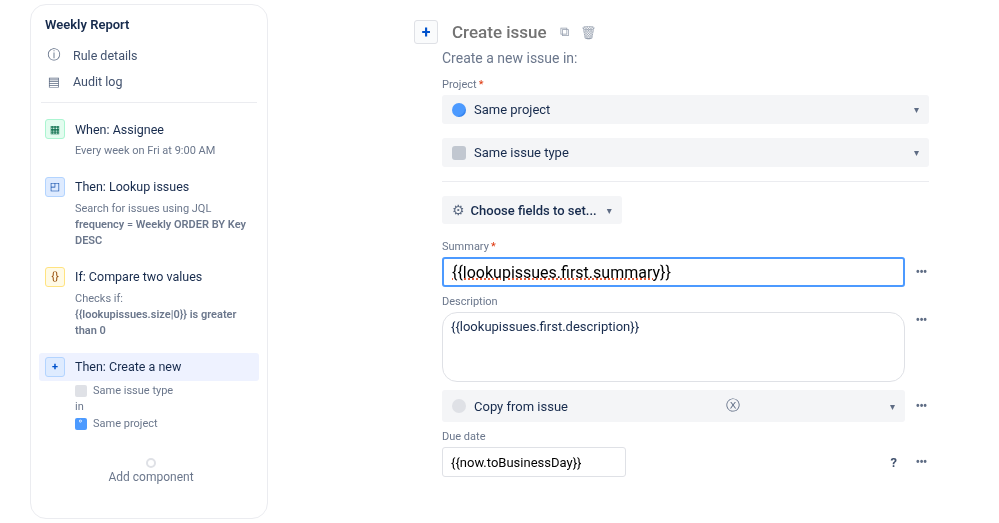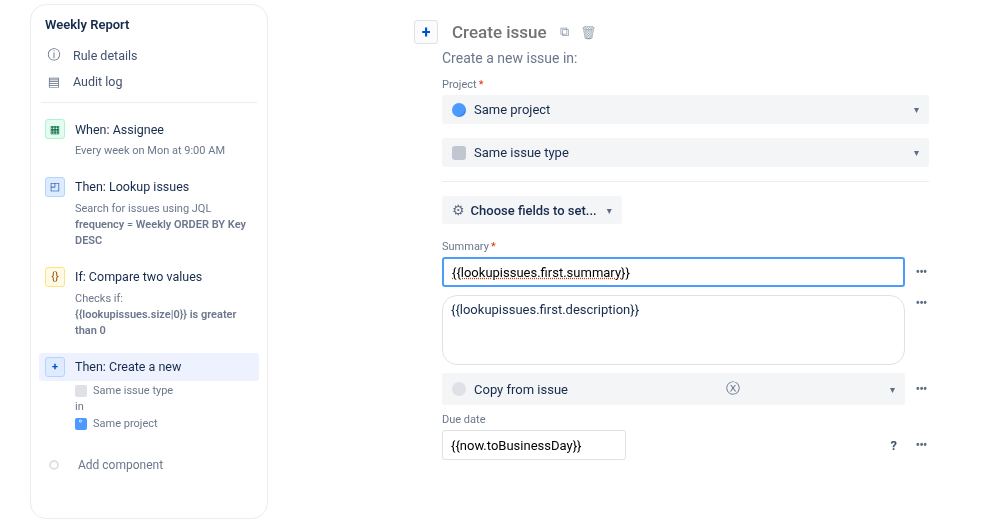--- a/index.html
+++ b/index.html
@@ -26,21 +26,21 @@
 
     .step-sub { padding: 0 6px 6px 36px; font-size: 11px; color: #6b778c; line-height: 1.45; }
     .step-sub strong { font-weight: 600; }
 
     .chip-in-sub { display:flex; align-items:center; gap:6px; padding-top:2px; }
     .chip-in-sub .dot { width: 12px; height: 12px; border-radius: 2px; display:inline-block; }
     .dot-grey { background: #dfe1e6; }
     .dot-app  { background: #4c9aff; border-radius: 50%; position: relative; }
     .dot-app::after { content: "⚬"; color: #fff; font-size: 8px; position: absolute; top: -2px; left: 2px; }
 
-    .add-component { display: flex; align-items:center; gap:19px; padding: 16px 6px 4px 10px; font-size: 12px; color: #6b778c; }
+    .add-component { display: flex; align-items:center; gap:2px; padding: 16px 6px 4px 10px; font-size: 12px; color: #6b778c; flex-direction: column; }
     .add-component .plus-circ { width:10px; height:10px; border: 2px solid #dfe1e6; border-radius: 50%; display:inline-block; }
 
     
     .main { flex: 1; padding: 16px 24px 0 0; }
 
     .main-title { display:flex; align-items:center; gap: 10px; margin-bottom: 6px; margin-left: 150px; }
     .main-title .plus-btn { width: 24px; height: 24px; border: 1px solid #dfe1e6; border-radius: 3px; color: #0052cc; display: inline-flex; align-items:center; justify-content:center; font-size: 16px; font-weight: bold; margin-left: -28px; margin-right: 4px; background: #fafbfc; cursor: pointer; }
     .main-title h2 { font-size: 17px; font-weight: 500; color: #737373; }
     .mt-actions { display:flex; gap: 8px; }
     .mt-action { width: 16px; height: 16px; color: #97a0af; cursor: pointer; display:inline-flex; align-items:center; justify-content:center; }
@@ -59,21 +59,21 @@
     .select-like .chev { margin-left: auto; color: #5e6c84; font-size: 10px; }
     .select-like .x-clear { color: #5e6c84; font-size: 14px; padding: 0 4px; cursor: pointer; }
 
     .hr { height:1px; background:#ebecf0; margin: 6px 0 14px 0; }
 
     .btn-lite { display:inline-flex; align-items:center; gap: 6px; background:#f4f5f7; border-radius:3px; padding: 6px 10px; font-size: 13px; color:#172b4d; font-weight:500; cursor: pointer; margin-bottom: 16px; }
     .btn-lite .gear { font-size: 14px; color: #5e6c84;}
     .btn-lite .chev { font-size: 10px; color: #5e6c84; margin-left: 4px; }
 
     .field-row { display: flex; align-items: center; gap: 8px; margin-bottom: 8px; }
-    .input-text { flex:1; height: 30px; border: 2px solid #4c9aff; border-radius: 3px; padding: 0 8px; font-size: 13px; text-decoration: underline; text-decoration-color: #de350b; text-decoration-style: dotted; outline: none; }
+    .input-text { flex:1; height: 30px; border: 2px solid #4c9aff; border-radius: 3px; padding: 0 8px; font-size: 16px; text-decoration: underline; text-decoration-color: #de350b; text-decoration-style: dotted; outline: none; }
     .textarea { flex: 1; min-height: 70px; border: 1px solid #dfe1e6; border-radius: 15px; padding: 6px 8px; font-size: 13px; resize: none; color: #172b4d; outline: none; }
     .select-wider { flex:1; }
     .input-plain { flex:1; height: 30px; border: 1px solid #dfe1e6; border-radius: 3px; padding: 0 8px; font-size: 13px; outline: none; }
     .input-plain-wrap { flex:1; position: relative; }
     .input-plain-wrap .qmark { position:absolute; right: 8px; top: 50%; transform: translateY(-50%); color: #42526e; font-weight: bold; cursor: pointer; }
 
     .dots { width: 16px; color: #5e6c84; font-size: 14px; letter-spacing: -1px; cursor: pointer; user-select:none; text-align:center; }
 
   </style>
 </head>
@@ -93,21 +93,21 @@
       <span>Audit log</span>
     </div>
 
     <div class="divider"></div>
 
     <div class="step-block">
       <div class="step-head">
         <span class="step-icon icon-green">▦</span>
         <span>When: Assignee</span>
       </div>
-      <div class="step-sub">Every week on Mon at 9:00 AM</div>
+      <div class="step-sub">Every week on Fri at 9:00 AM</div>
     </div>
 
     <div class="step-block">
       <div class="step-head">
         <span class="step-icon icon-blue">◰</span>
         <span>Then: Lookup issues</span>
       </div>
       <div class="step-sub">
         <span>Search for issues using JQL</span><br>
         <strong>frequency</strong><span> = </span><strong>Weekly ORDER BY Key DESC</strong>
@@ -186,20 +186,21 @@
       </div>
 
       <label class="field-label">
         <span>Summary</span><span class="req">*</span>
       </label>
       <div class="field-row">
         <input class="input-text" type="text" value="{{lookupissues.first.summary}}" style="">
         <span class="dots">•••</span>
       </div>
 
+      <label class="field-label">Description</label>
       <div class="field-row" style="align-items:flex-start">
         <textarea class="textarea" style="">{{lookupissues.first.description}}</textarea>
         <span class="dots">•••</span>
       </div>
 
       <div class="field-row">
         <div class="select-like select-wider" style="margin-bottom:0">
           <span class="sel-ic person"></span>
           <span>Copy from issue</span>
           <span style="margin-left:auto"></span>

